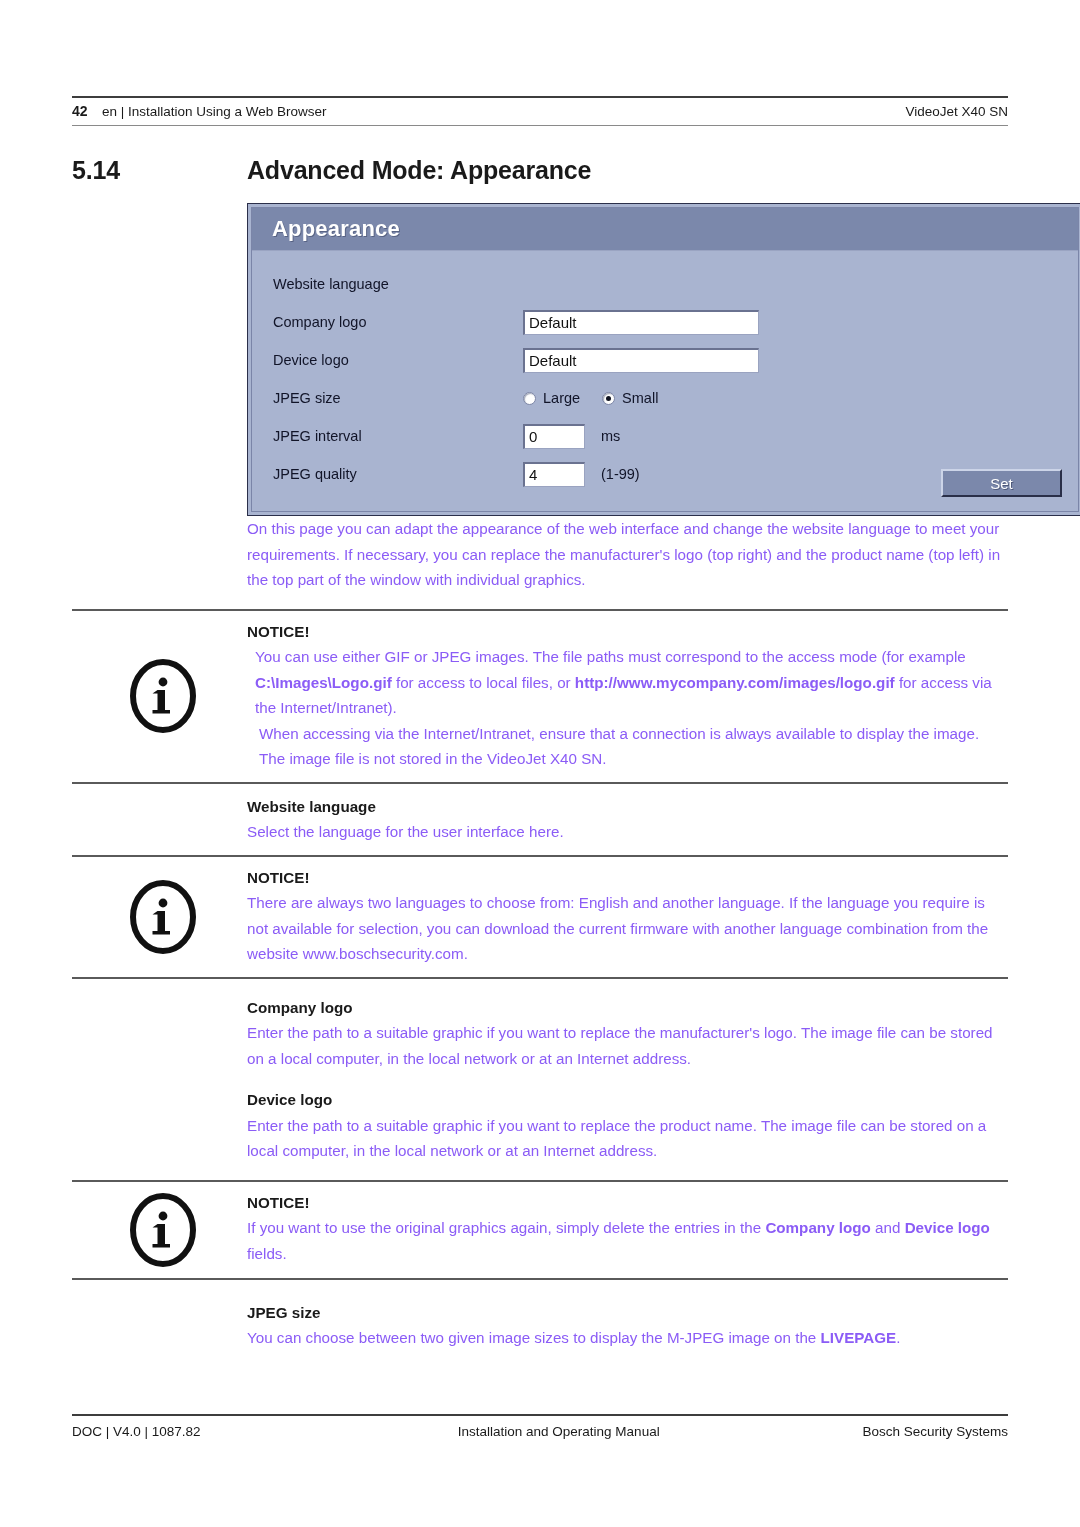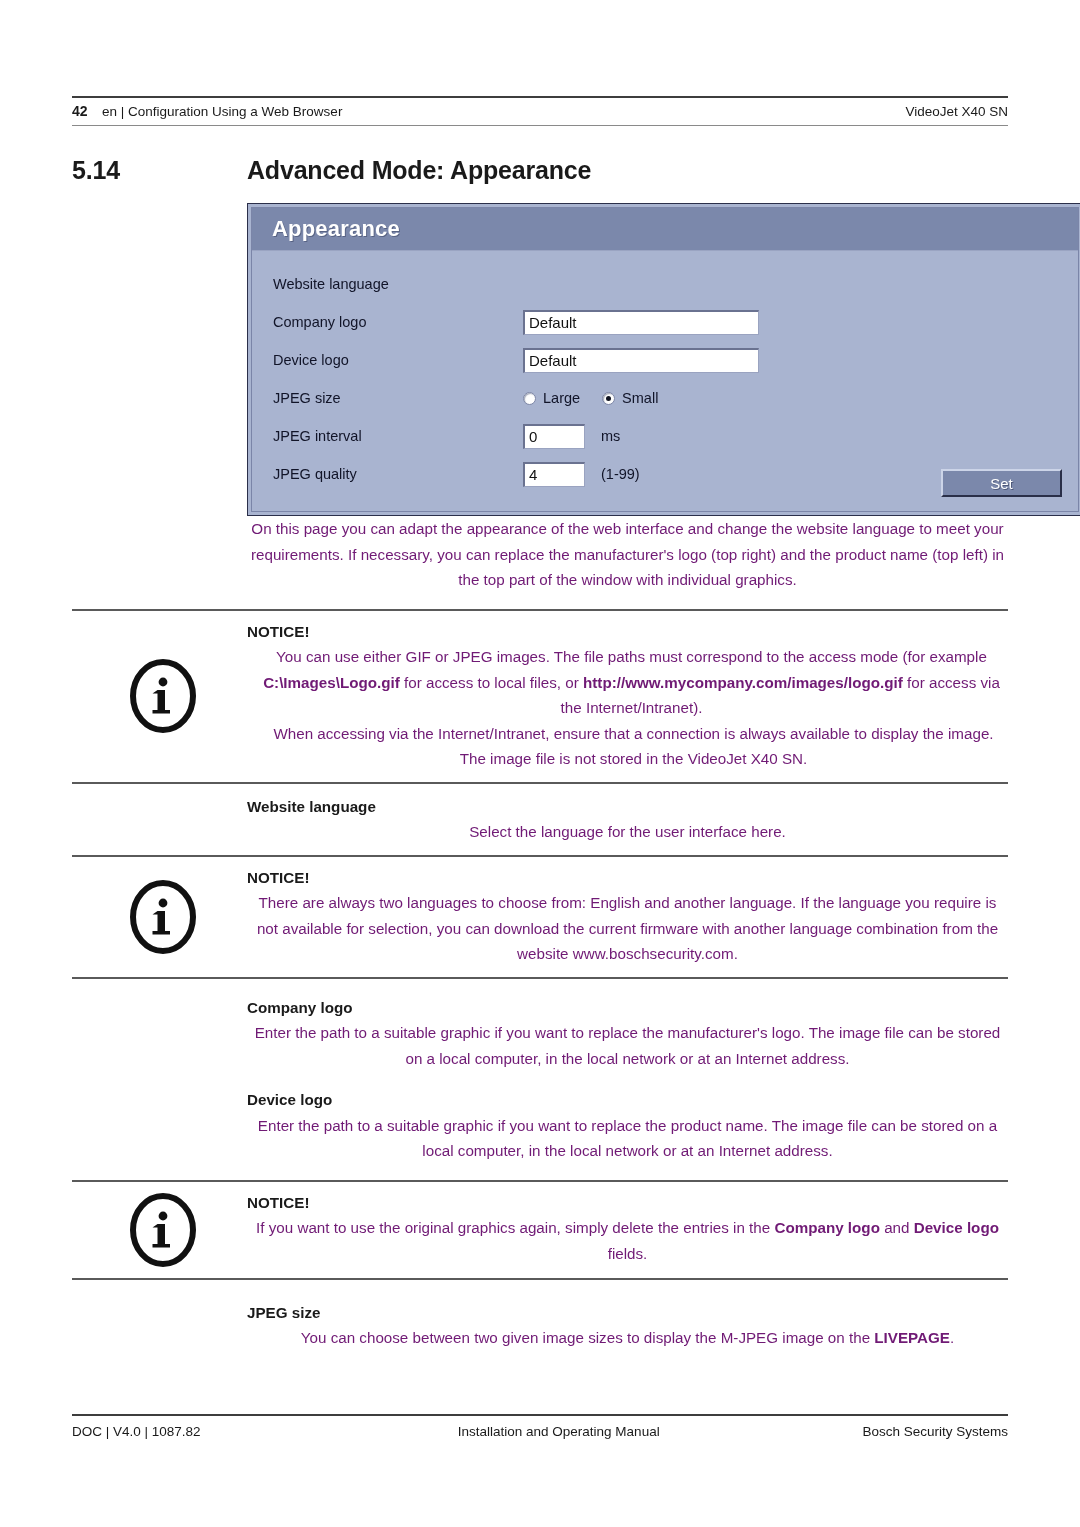--- a/index.html
+++ b/index.html
@@ -241,22 +241,21 @@
   .content {
     position: absolute;
     left: 72px;
     top: 516px;
     width: 936px;
   }
   .para {
     margin-left: 175px;
     font-size: 15.2px;
     line-height: 25.5px;
-    color: #701a75;
-    text-align: center;
+    color: #8b5cf6;
   }
   .hdg {
     margin-left: 175px;
     font-size: 15.2px;
     font-weight: bold;
     line-height: 25.5px;
   }
   .hr-dark {
     border-top: 2px solid #5a5a5a;
     margin: 0;
@@ -312,21 +311,21 @@
 </style>
 </head>
 <body>
 
 <div class="page">
 
   <div class="pg-header">
     <div class="rule-top"></div>
     <div class="hdr-row">
       <div class="hdr-pageno">42</div>
-      <div class="hdr-crumb">en | Configuration Using a Web Browser</div>
+      <div class="hdr-crumb">en | Installation Using a Web Browser</div>
       <div class="hdr-product">VideoJet X40 SN</div>
     </div>
     <div class="rule-bot"></div>
   </div>
 
   <div class="sect-title">
     <div class="sect-num">5.14</div>
     <div class="sect-name">Advanced Mode: Appearance</div>
   </div>
 

